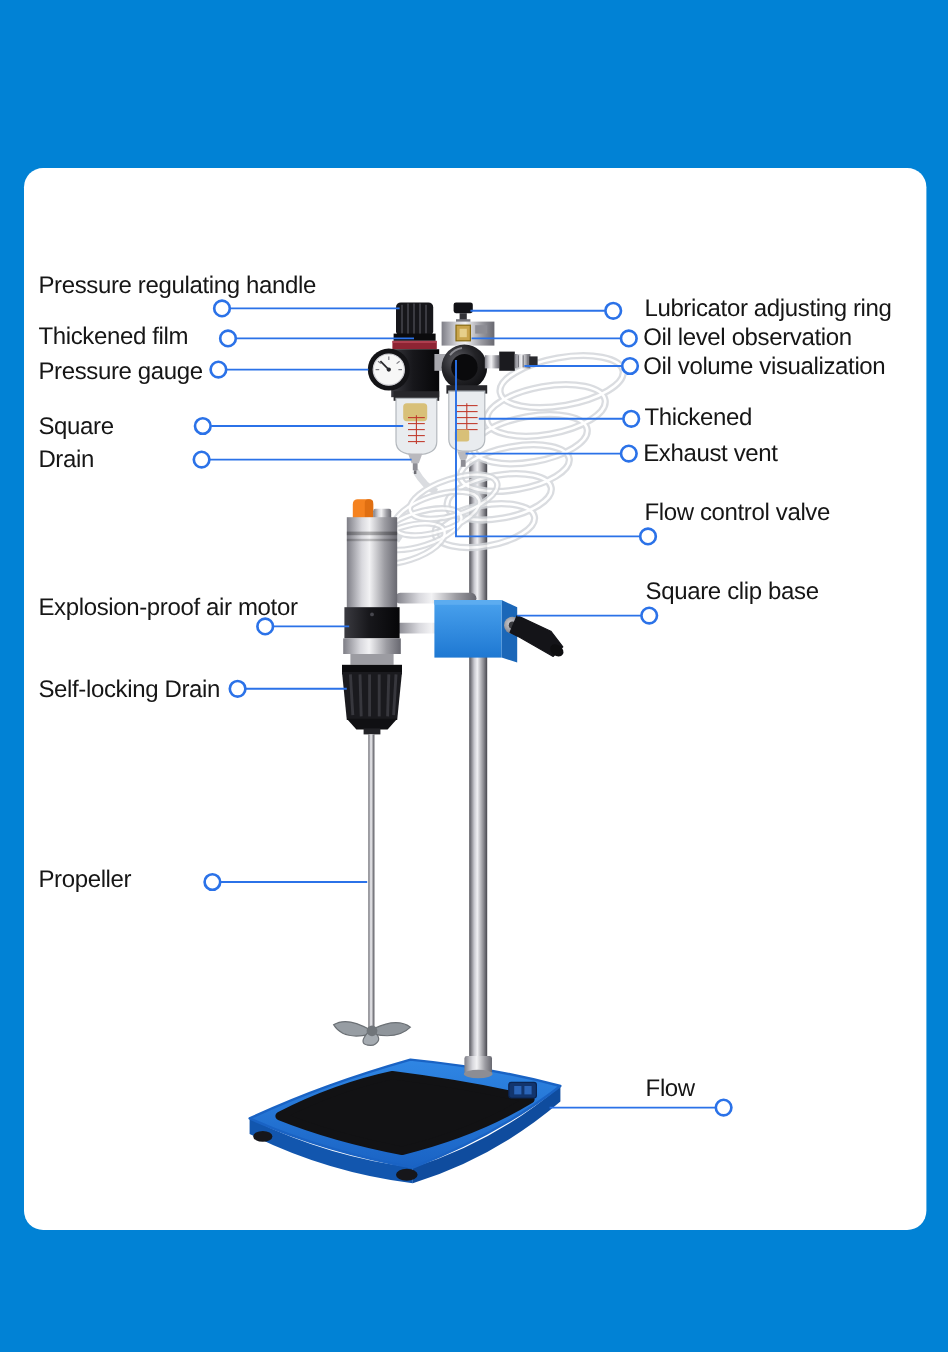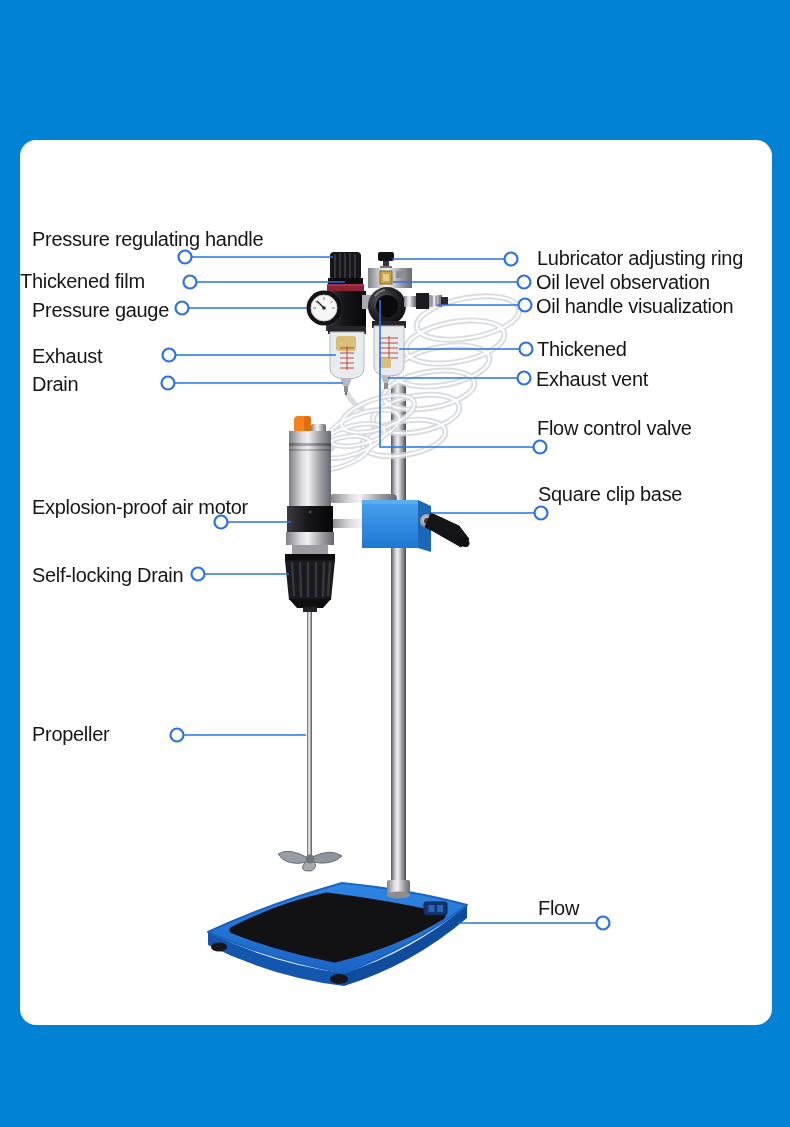--- a/index.html
+++ b/index.html
@@ -293,29 +293,29 @@
       <circle cx="525" cy="305" r="6.5"></circle>
       <circle cx="526" cy="349" r="6.5"></circle>
       <circle cx="524" cy="378" r="6.5"></circle>
       <circle cx="540" cy="447" r="6.5"></circle>
       <circle cx="541" cy="513" r="6.5"></circle>
       <circle cx="603" cy="923" r="6.5"></circle>
     </g>
   </svg>
 
   <div class="label" style="left:32px;top:239px">Pressure regulating handle</div>
-  <div class="label" style="left:20px;top:281px">Thickened film</div>
+  <div class="label" style="left:32px;top:281px">Thickened film</div>
   <div class="label" style="left:32px;top:310px">Pressure gauge</div>
-  <div class="label" style="left:32px;top:356px">Exhaust</div>
+  <div class="label" style="left:32px;top:356px">Square</div>
   <div class="label" style="left:32px;top:384px">Drain</div>
   <div class="label" style="left:32px;top:507px">Explosion-proof air motor</div>
   <div class="label" style="left:32px;top:575px">Self-locking Drain</div>
   <div class="label" style="left:32px;top:734px">Propeller</div>
 
   <div class="label" style="left:537px;top:258px">Lubricator adjusting ring</div>
   <div class="label" style="left:536px;top:282px">Oil level observation</div>
-  <div class="label" style="left:536px;top:306px">Oil handle visualization</div>
+  <div class="label" style="left:536px;top:306px">Oil volume visualization</div>
   <div class="label" style="left:537px;top:349px">Thickened</div>
   <div class="label" style="left:536px;top:379px">Exhaust vent</div>
   <div class="label" style="left:537px;top:428px">Flow control valve</div>
   <div class="label" style="left:538px;top:494px">Square clip base</div>
   <div class="label" style="left:538px;top:908px">Flow</div>
 </div>
 
 </body></html>

